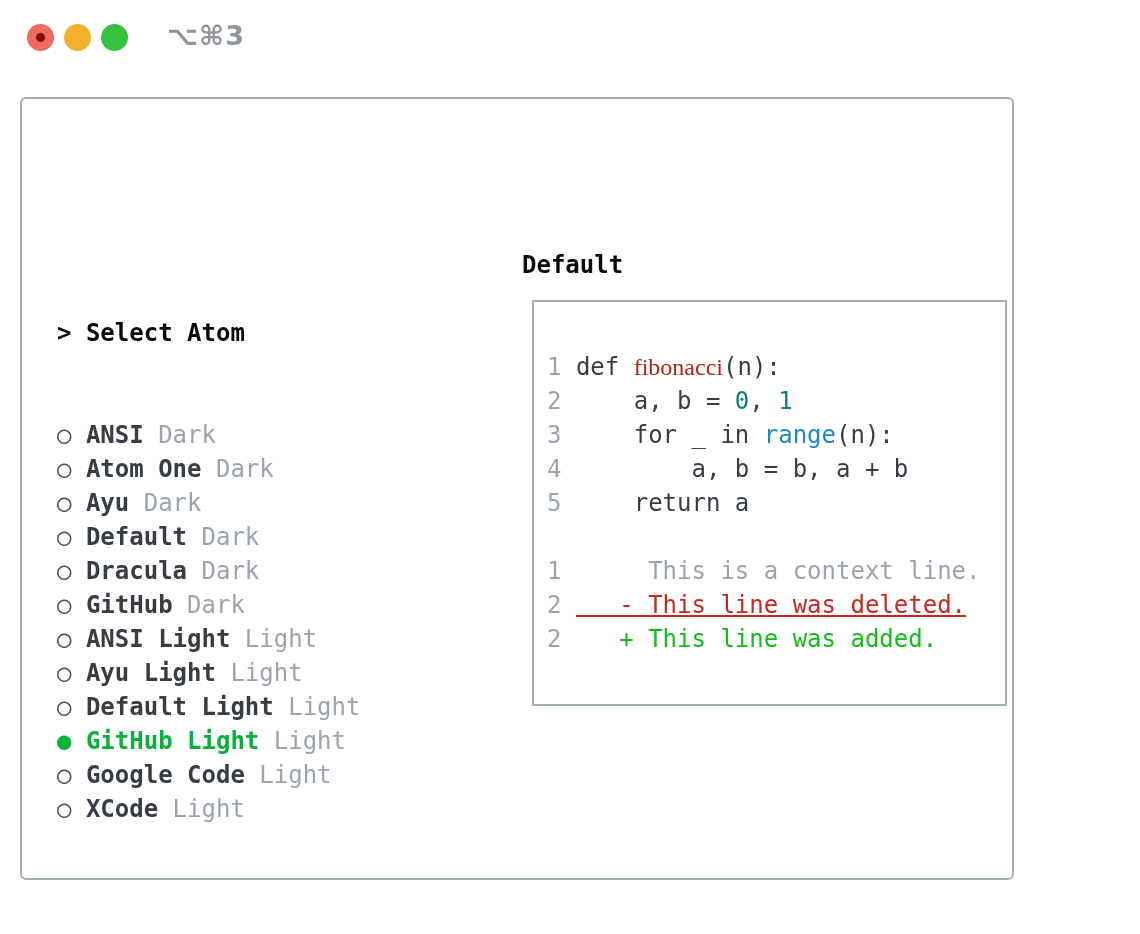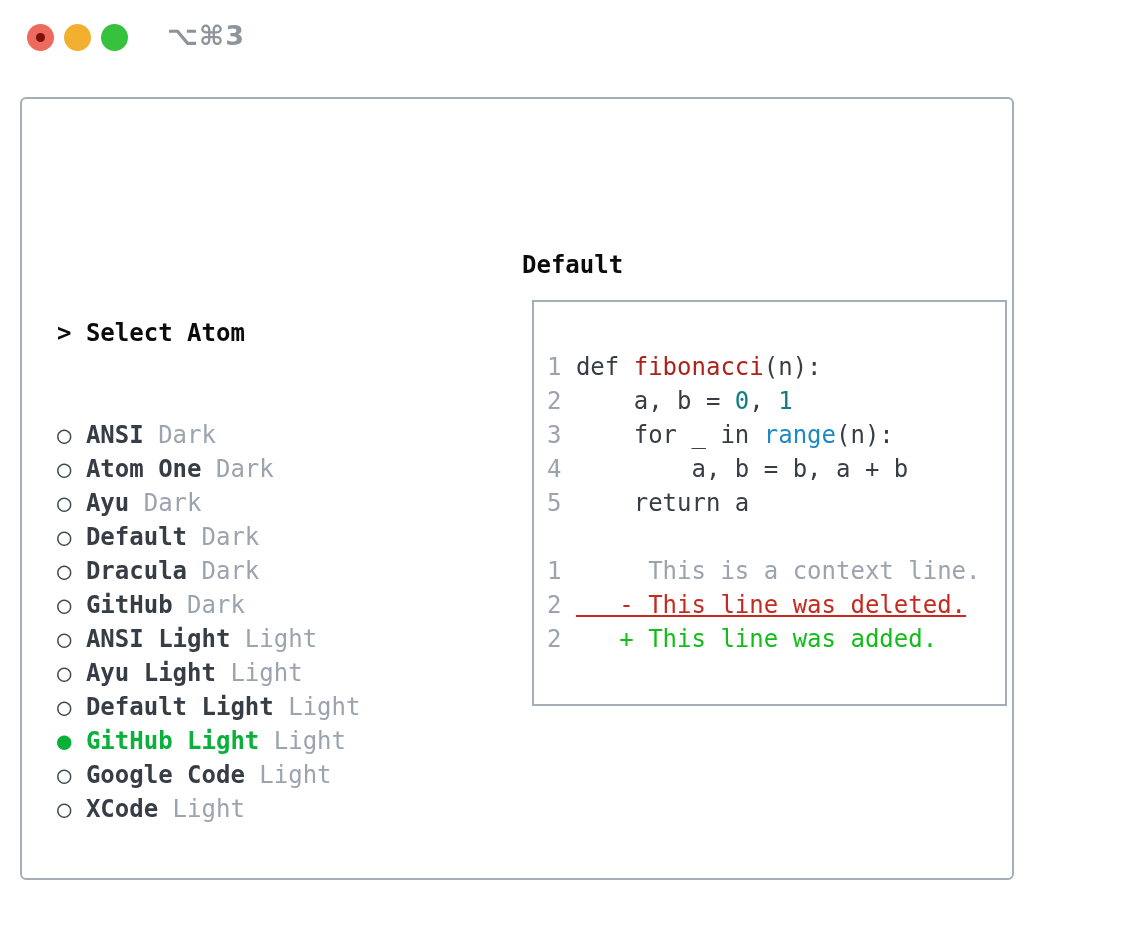--- a/index.html
+++ b/index.html
@@ -42,21 +42,21 @@
 
   
   .preview-title{position:absolute;left:500px;top:149px;height:34px;line-height:34px;
                  font-size:24px;font-weight:bold;color:var(--header-black);}
   .preview-box{position:absolute;left:510px;top:201px;width:475px;height:406px;
                border:2px solid var(--border-gray);background:#ffffff;}
   .code{padding:48px 0 0 13px;font-size:24px;line-height:34px;white-space:pre;color:var(--text-dark);}
   .code-line{height:34px;}
   .ln{color:var(--muted-gray);}
   .tok-plain{color:var(--text-dark);}
-  .tok-function{color:var(--function-red);}
+  .tok-function{color:var(--function-red);font-family:Liberation Serif, serif;}
   .tok-number{color:var(--number-teal);}
   .tok-builtin{color:var(--builtin-blue);}
   .tok-context{color:var(--muted-gray);}
   .tok-deleted{color:var(--deleted-red);text-decoration:underline;}
   .tok-added{color:var(--added-green);}
 </style>
 </head>
 <body>
 
 <div class="screen">

